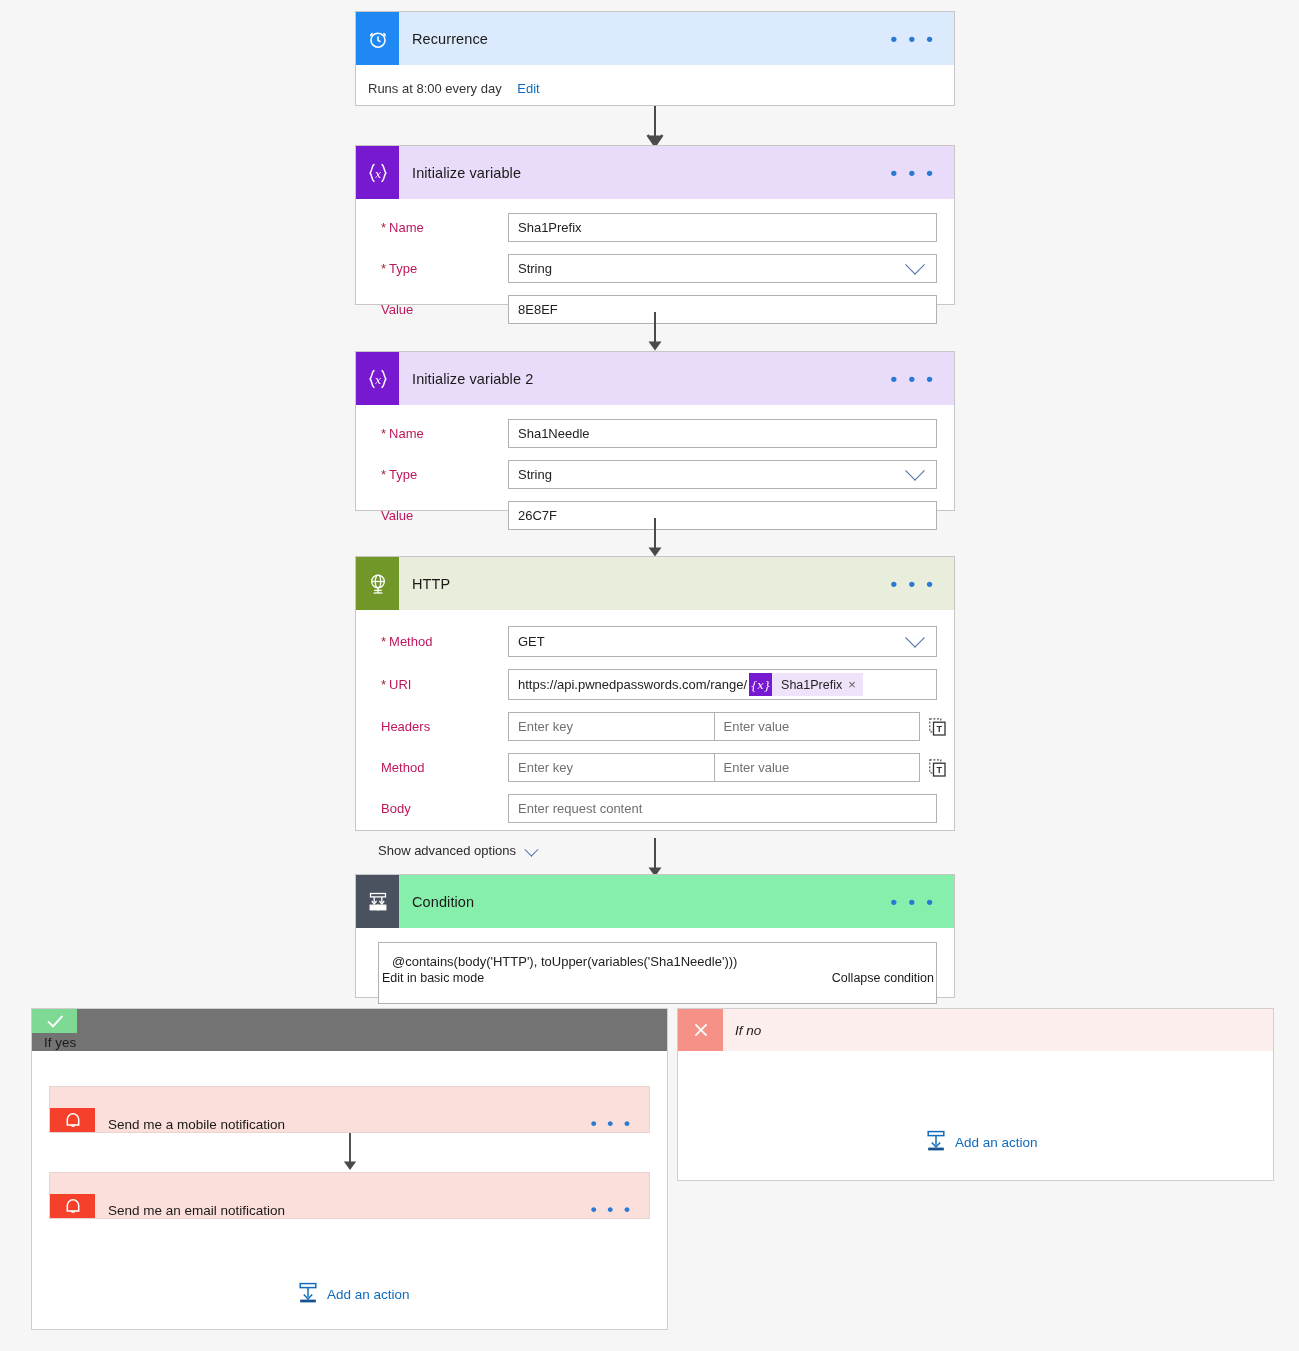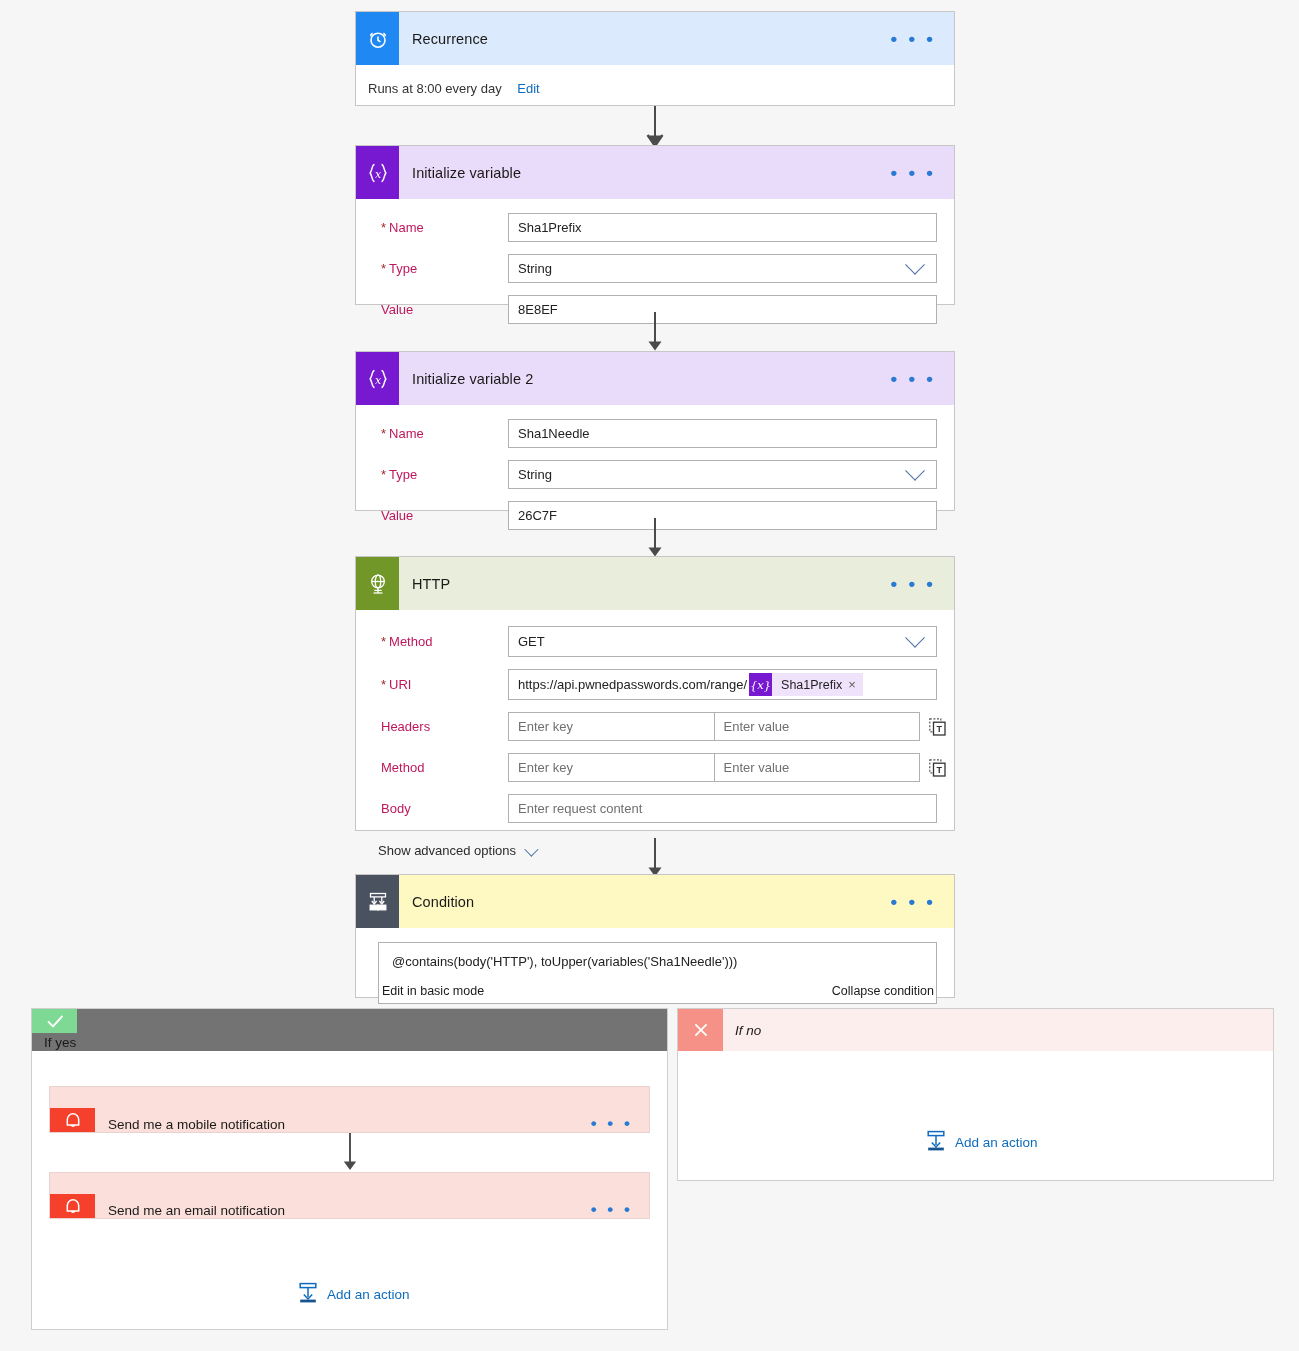--- a/index.html
+++ b/index.html
@@ -70,21 +70,21 @@
   
   .head-recurrence { background: #dbeafc; }
   .ic-recurrence   { background: #1f88f2; }
 
   .head-variable { background: #e9dbfa; }
   .ic-variable   { background: #7719d0; }
 
   .head-http { background: #e9eedc; }
   .ic-http   { background: #709727; }
 
-  .head-condition { background: #fef9c3; }
+  .head-condition { background: #86efac; }
   .ic-condition   { background: #4a5260; }
 
   
   .recur-line {
     padding: 16px 0 0 12px;
     font-size: 13px;
     color: #333;
   }
   .recur-line .lnk { margin-left: 12px; }
   .lnk {
@@ -204,21 +204,21 @@
     box-sizing: border-box;
   }
   .cond-expr {
     padding: 11px 12px 0 13px;
     font-size: 13px;
     color: #222;
     white-space: nowrap;
   }
   .cond-foot {
     position: absolute;
-    bottom: 5px; left: 0; right: 0;
+    bottom: 18px; left: 0; right: 0;
     display: flex;
     justify-content: space-between;
     padding: 0 2px 0 3px;
     font-size: 12.5px;
     color: #1b1a19;
   }
   .cond-foot span { cursor: pointer; }
 
   
   .branch {

